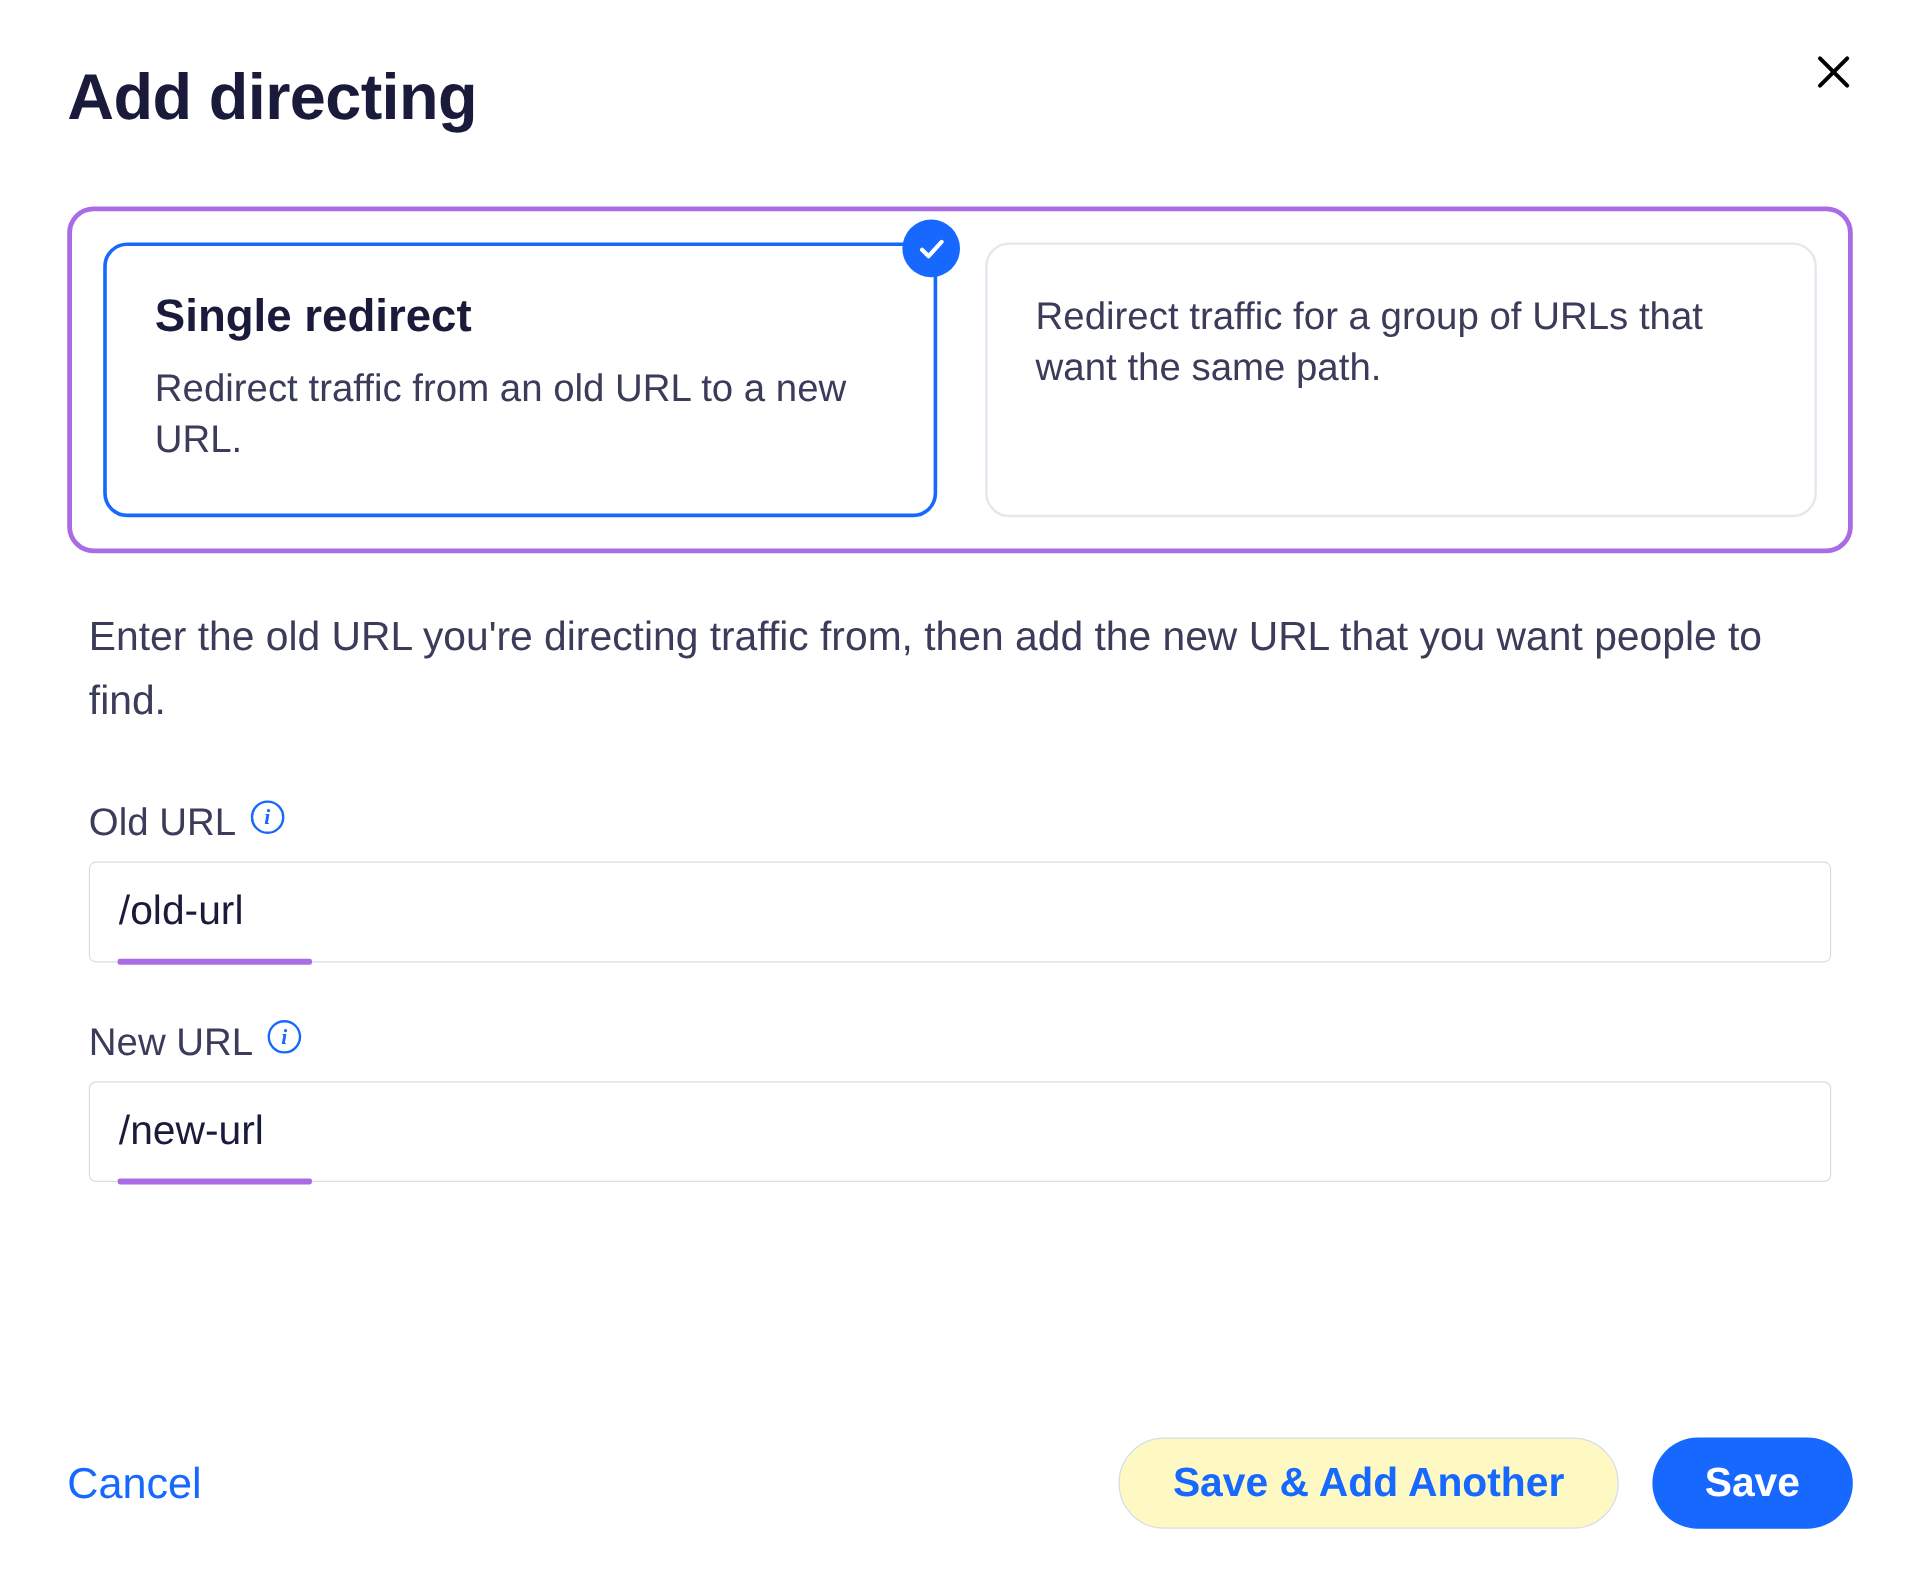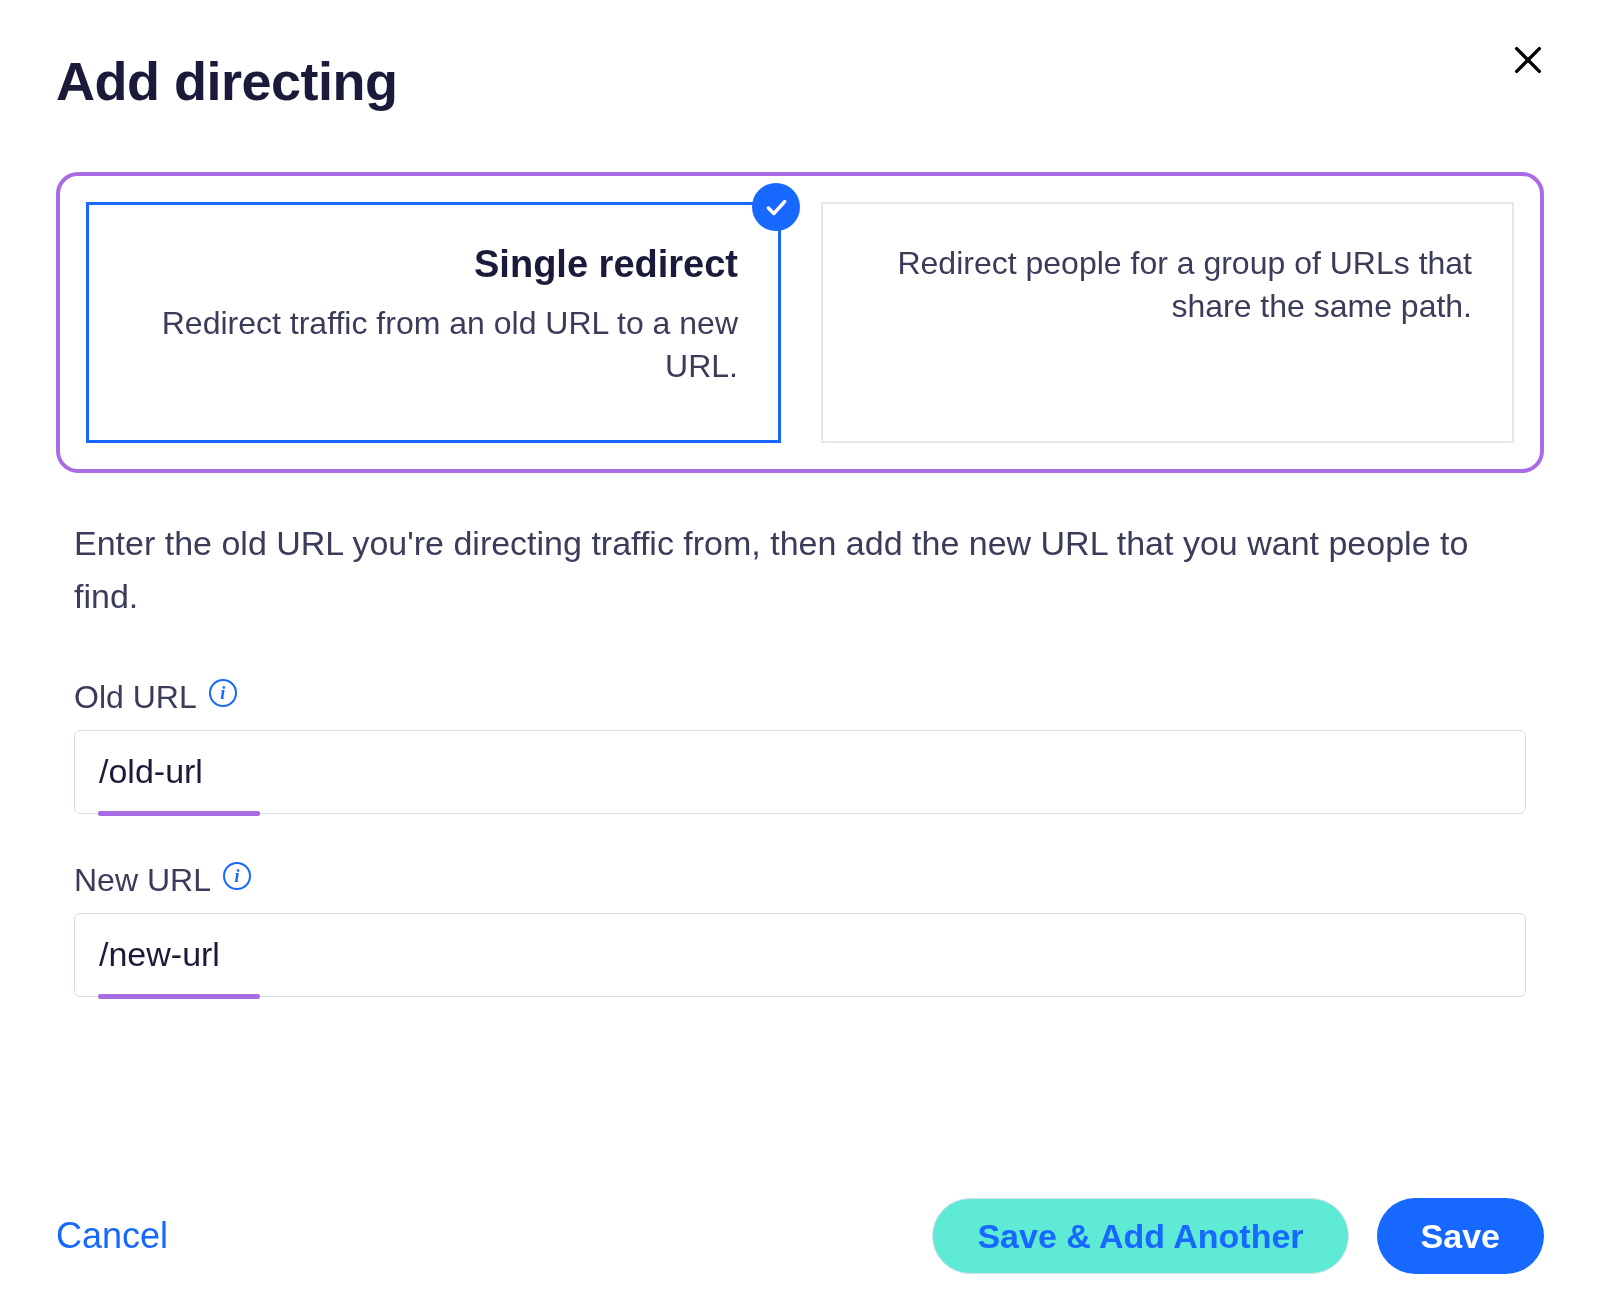--- a/index.html
+++ b/index.html
@@ -48,23 +48,23 @@
     border-radius:22px;
     padding:26px 26px;
     display:flex;
     gap:40px;
     margin-bottom:44px;
   }
   .card{
     position:relative;
     flex:1 1 0;
     border:2px solid var(--border-light);
-    border-radius:0;
-    padding:38px 40px 52px 40px;
-    text-align:right;
+    border-radius:20px;
+    padding:38px 40px 40px 40px;
+    text-align:left;
     cursor:pointer;
   }
   .card.selected{
     border:3px solid var(--blue-bright);
   }
   .card-title{
     font-size:38px;
     font-weight:800;
     margin-bottom:16px;
   }
@@ -159,21 +159,21 @@
     font-size:34px;
     font-weight:600;
     padding:0 44px;
     display:flex;align-items:center;justify-content:center;
     cursor:pointer;
     white-space:nowrap;
   }
   .btn-outline{
     border:1.5px solid var(--input-border);
     color:var(--blue-bright);
-    background:#5eead4;
+    background:#fef9c3;
     margin-right:28px;
   }
   .btn-primary{
     border:none;
     background:var(--blue-bright);
     color:#fff;
   }
 </style>
 </head>
 <body>
@@ -195,21 +195,21 @@
       <div class="check-badge">
         <svg viewBox="0 0 24 24">
           <polyline points="5,13 10,18 20,7" fill="none" stroke="#fff" stroke-width="3.2" stroke-linecap="round" stroke-linejoin="round"></polyline>
         </svg>
       </div>
       <div class="card-title">Single redirect</div>
       <div class="card-desc">Redirect traffic from an old URL to a new URL.</div>
     </div>
 
     <div class="card">
-      <div class="card-desc">Redirect people for a group of URLs that share the same path.</div>
+      <div class="card-desc">Redirect traffic for a group of URLs that want the same path.</div>
     </div>
 
   </div>
 
   <p class="instructions">Enter the old URL you're directing traffic from, then add the new URL that you want people to find.</p>
 
   <div class="field">
     <div class="field-label-row">
       <span class="field-label">Old URL</span>
       <span class="info-badge">i</span>

